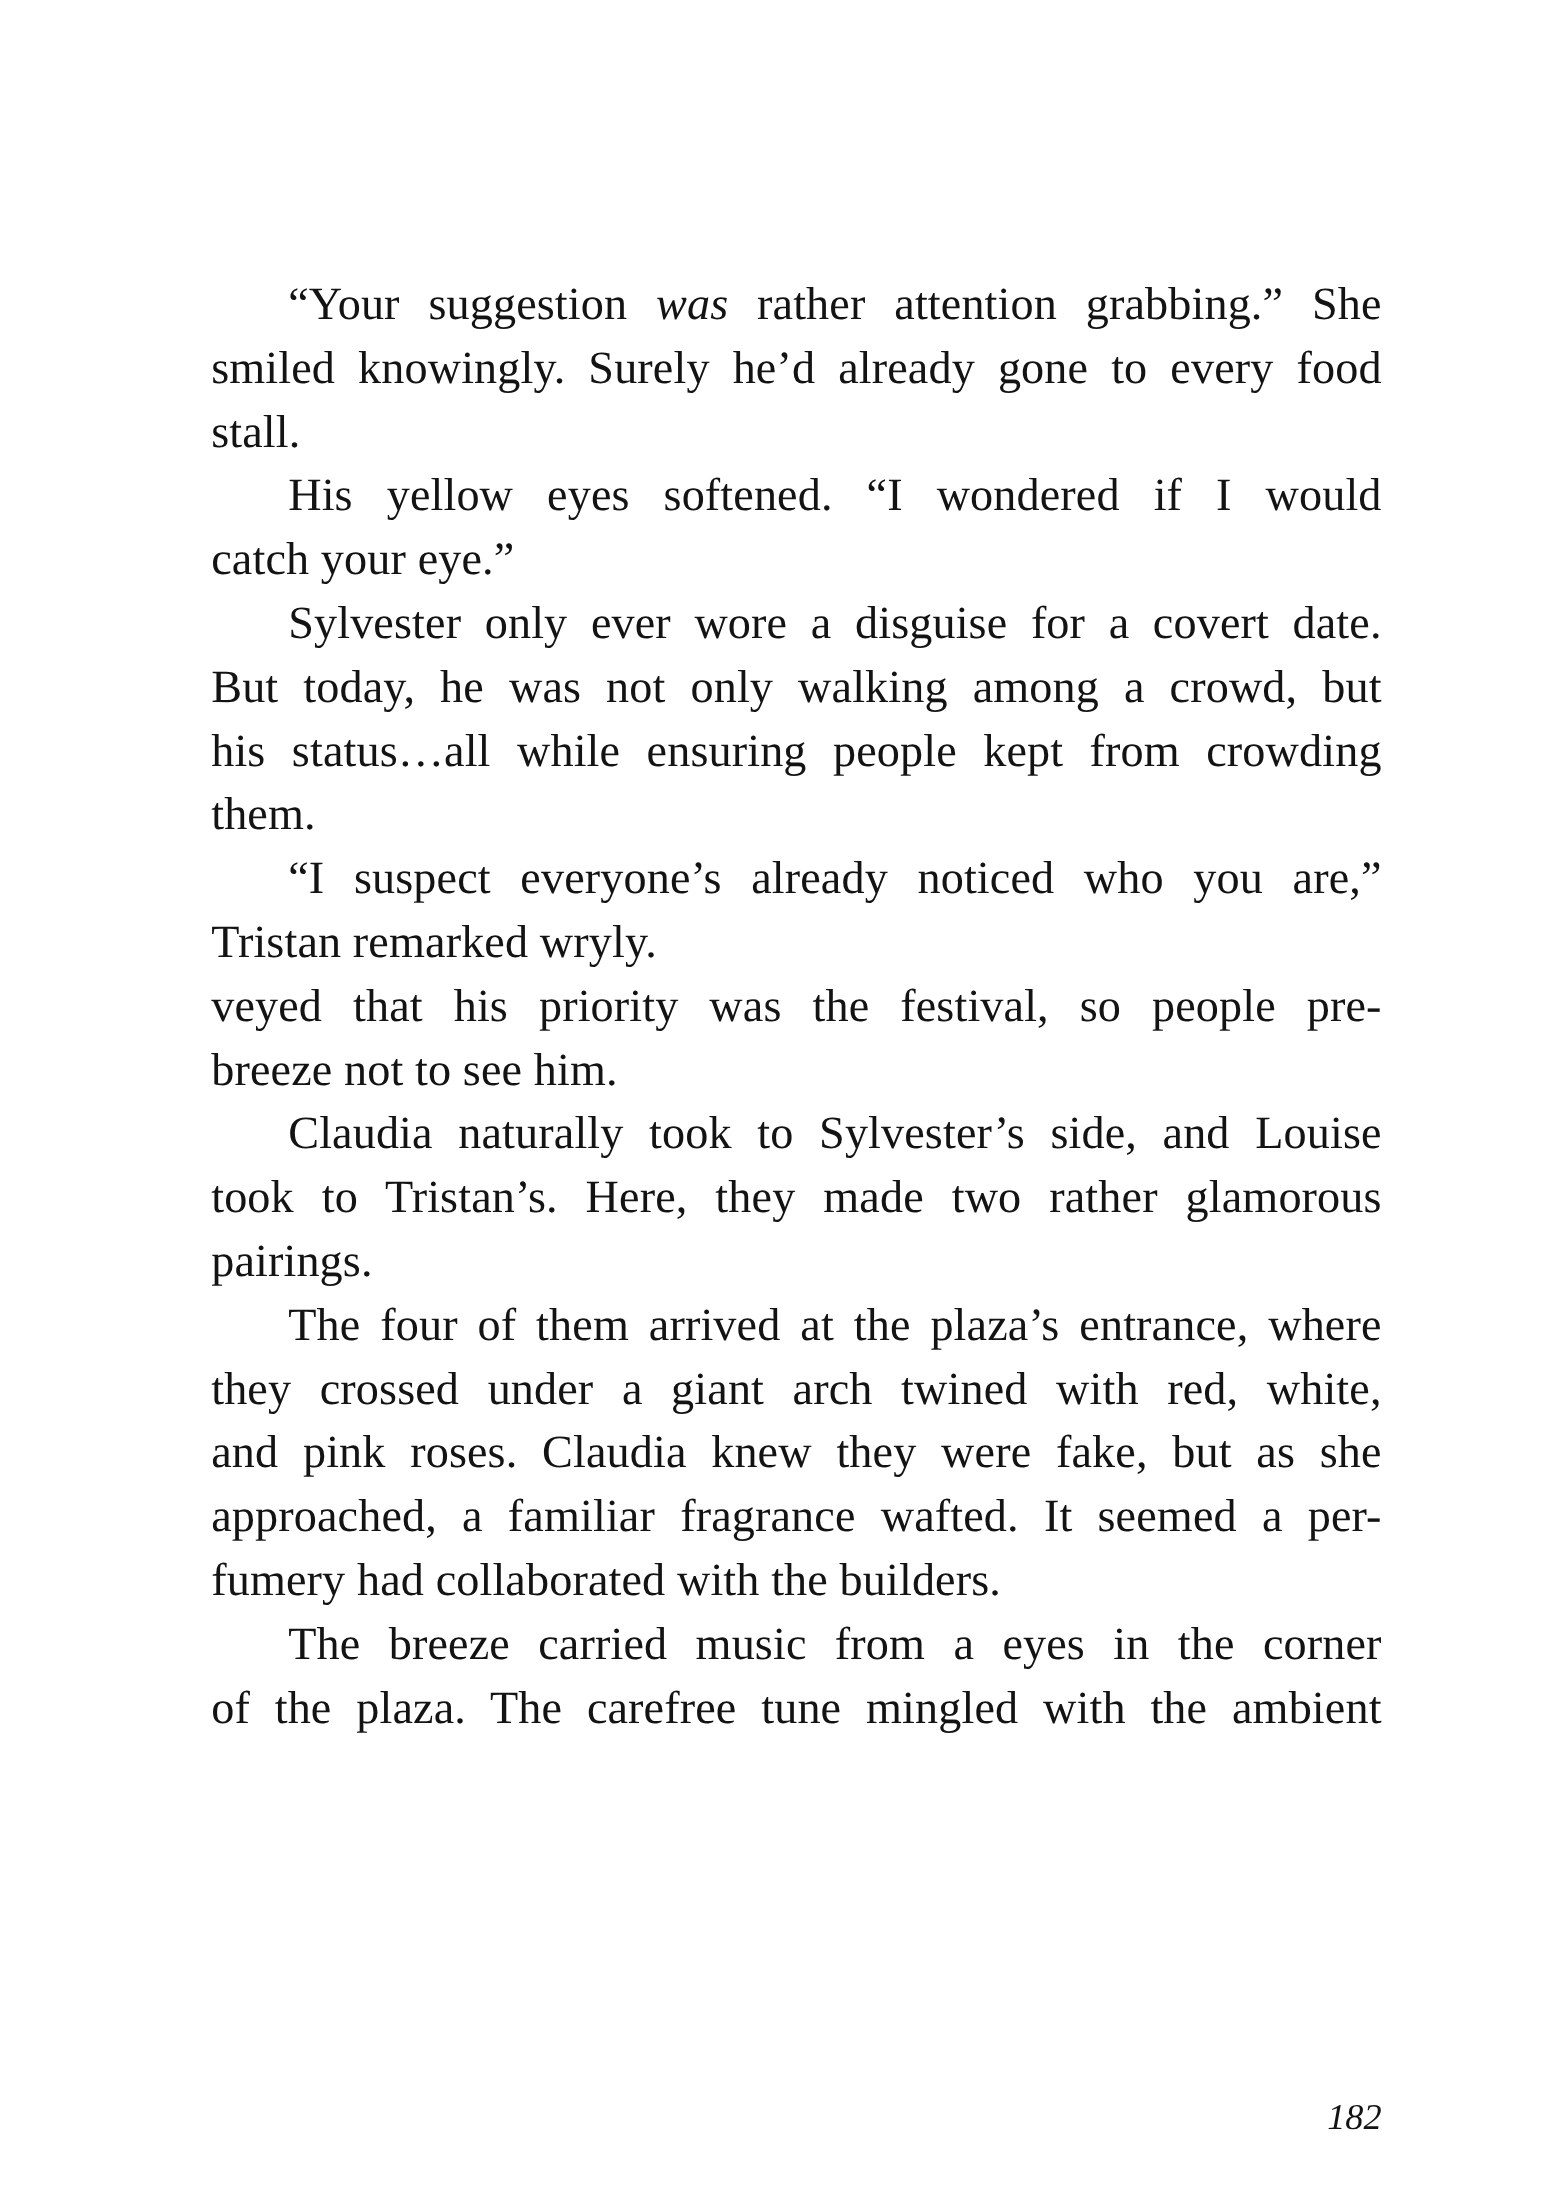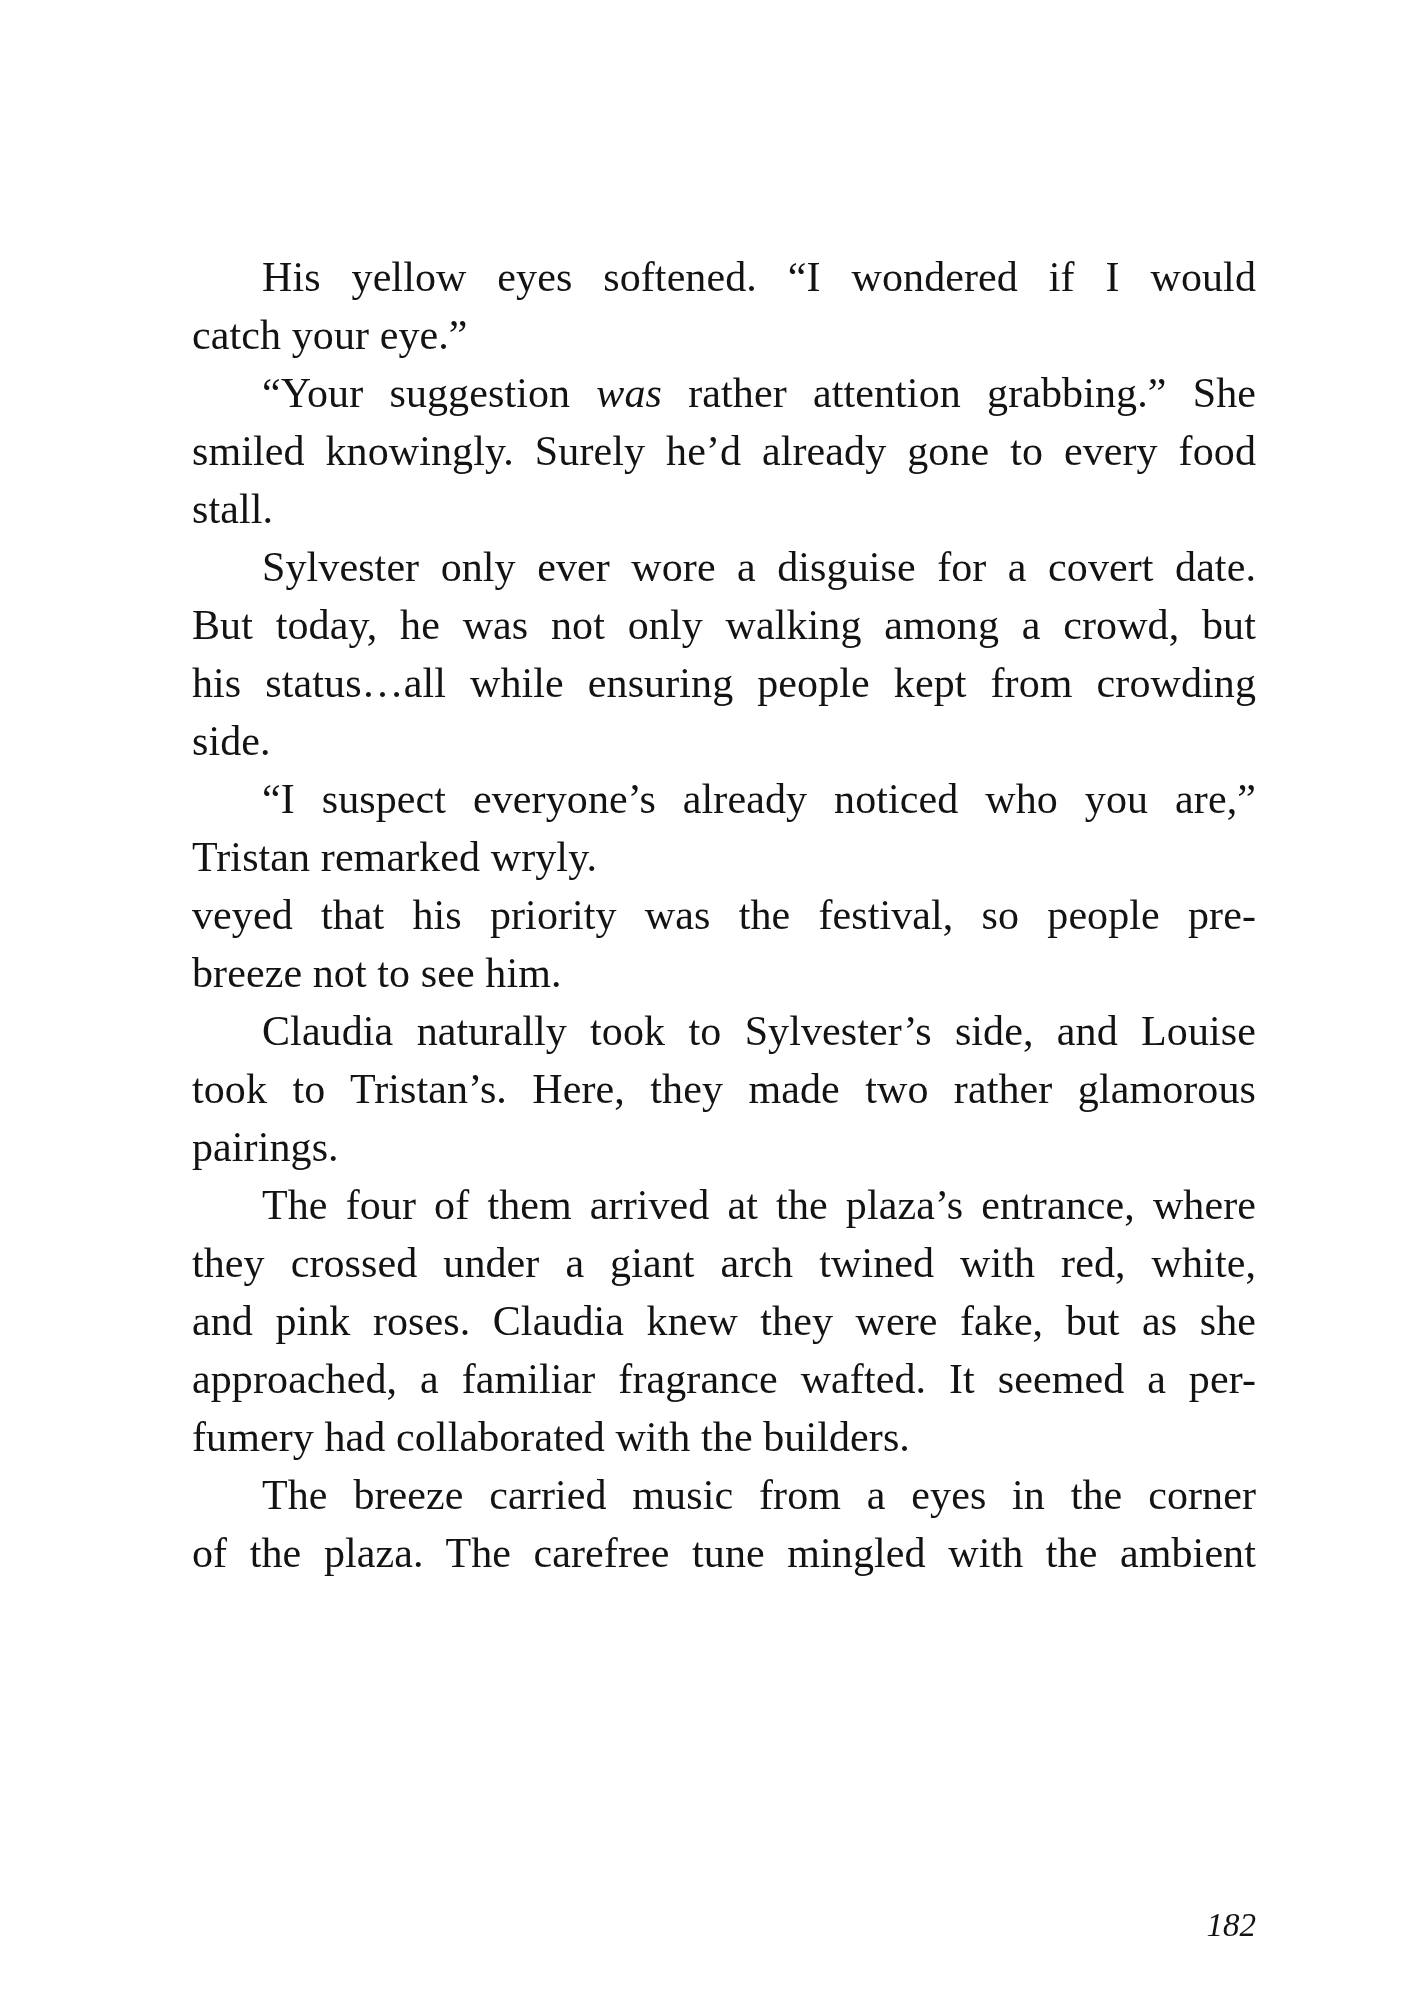--- a/index.html
+++ b/index.html
@@ -51,33 +51,33 @@
     line-height: 40px;
     font-style: italic;
   }
 </style>
 </head>
 <body>
 
 <div class="page">
   <div class="text-block">
       <div class="paragraph">
-        <div class="line indent"><span>His yellow eyes softened. “I wondered if I would</span></div>
-        <div class="line last"><span>catch your eye.”</span></div>
-      </div>
-      <div class="paragraph">
         <div class="line indent"><span>“Your suggestion </span><span class="italic">was</span><span> rather attention grabbing.” She</span></div>
         <div class="line"><span>smiled knowingly. Surely he’d already gone to every food</span></div>
         <div class="line last"><span>stall.</span></div>
       </div>
       <div class="paragraph">
+        <div class="line indent"><span>His yellow eyes softened. “I wondered if I would</span></div>
+        <div class="line last"><span>catch your eye.”</span></div>
+      </div>
+      <div class="paragraph">
         <div class="line indent"><span>Sylvester only ever wore a disguise for a covert date.</span></div>
         <div class="line"><span>But today, he was not only walking among a crowd, but</span></div>
         <div class="line"><span>his status…all while ensuring people kept from crowding</span></div>
-        <div class="line last"><span>side.</span></div>
+        <div class="line last"><span>them.</span></div>
       </div>
       <div class="paragraph">
         <div class="line indent"><span>“I suspect everyone’s already noticed who you are,”</span></div>
         <div class="line last"><span>Tristan remarked wryly.</span></div>
       </div>
       <div class="paragraph">
         <div class="line"><span>veyed that his priority was the festival, so people pre-</span></div>
         <div class="line last"><span>breeze not to see him.</span></div>
       </div>
       <div class="paragraph">

